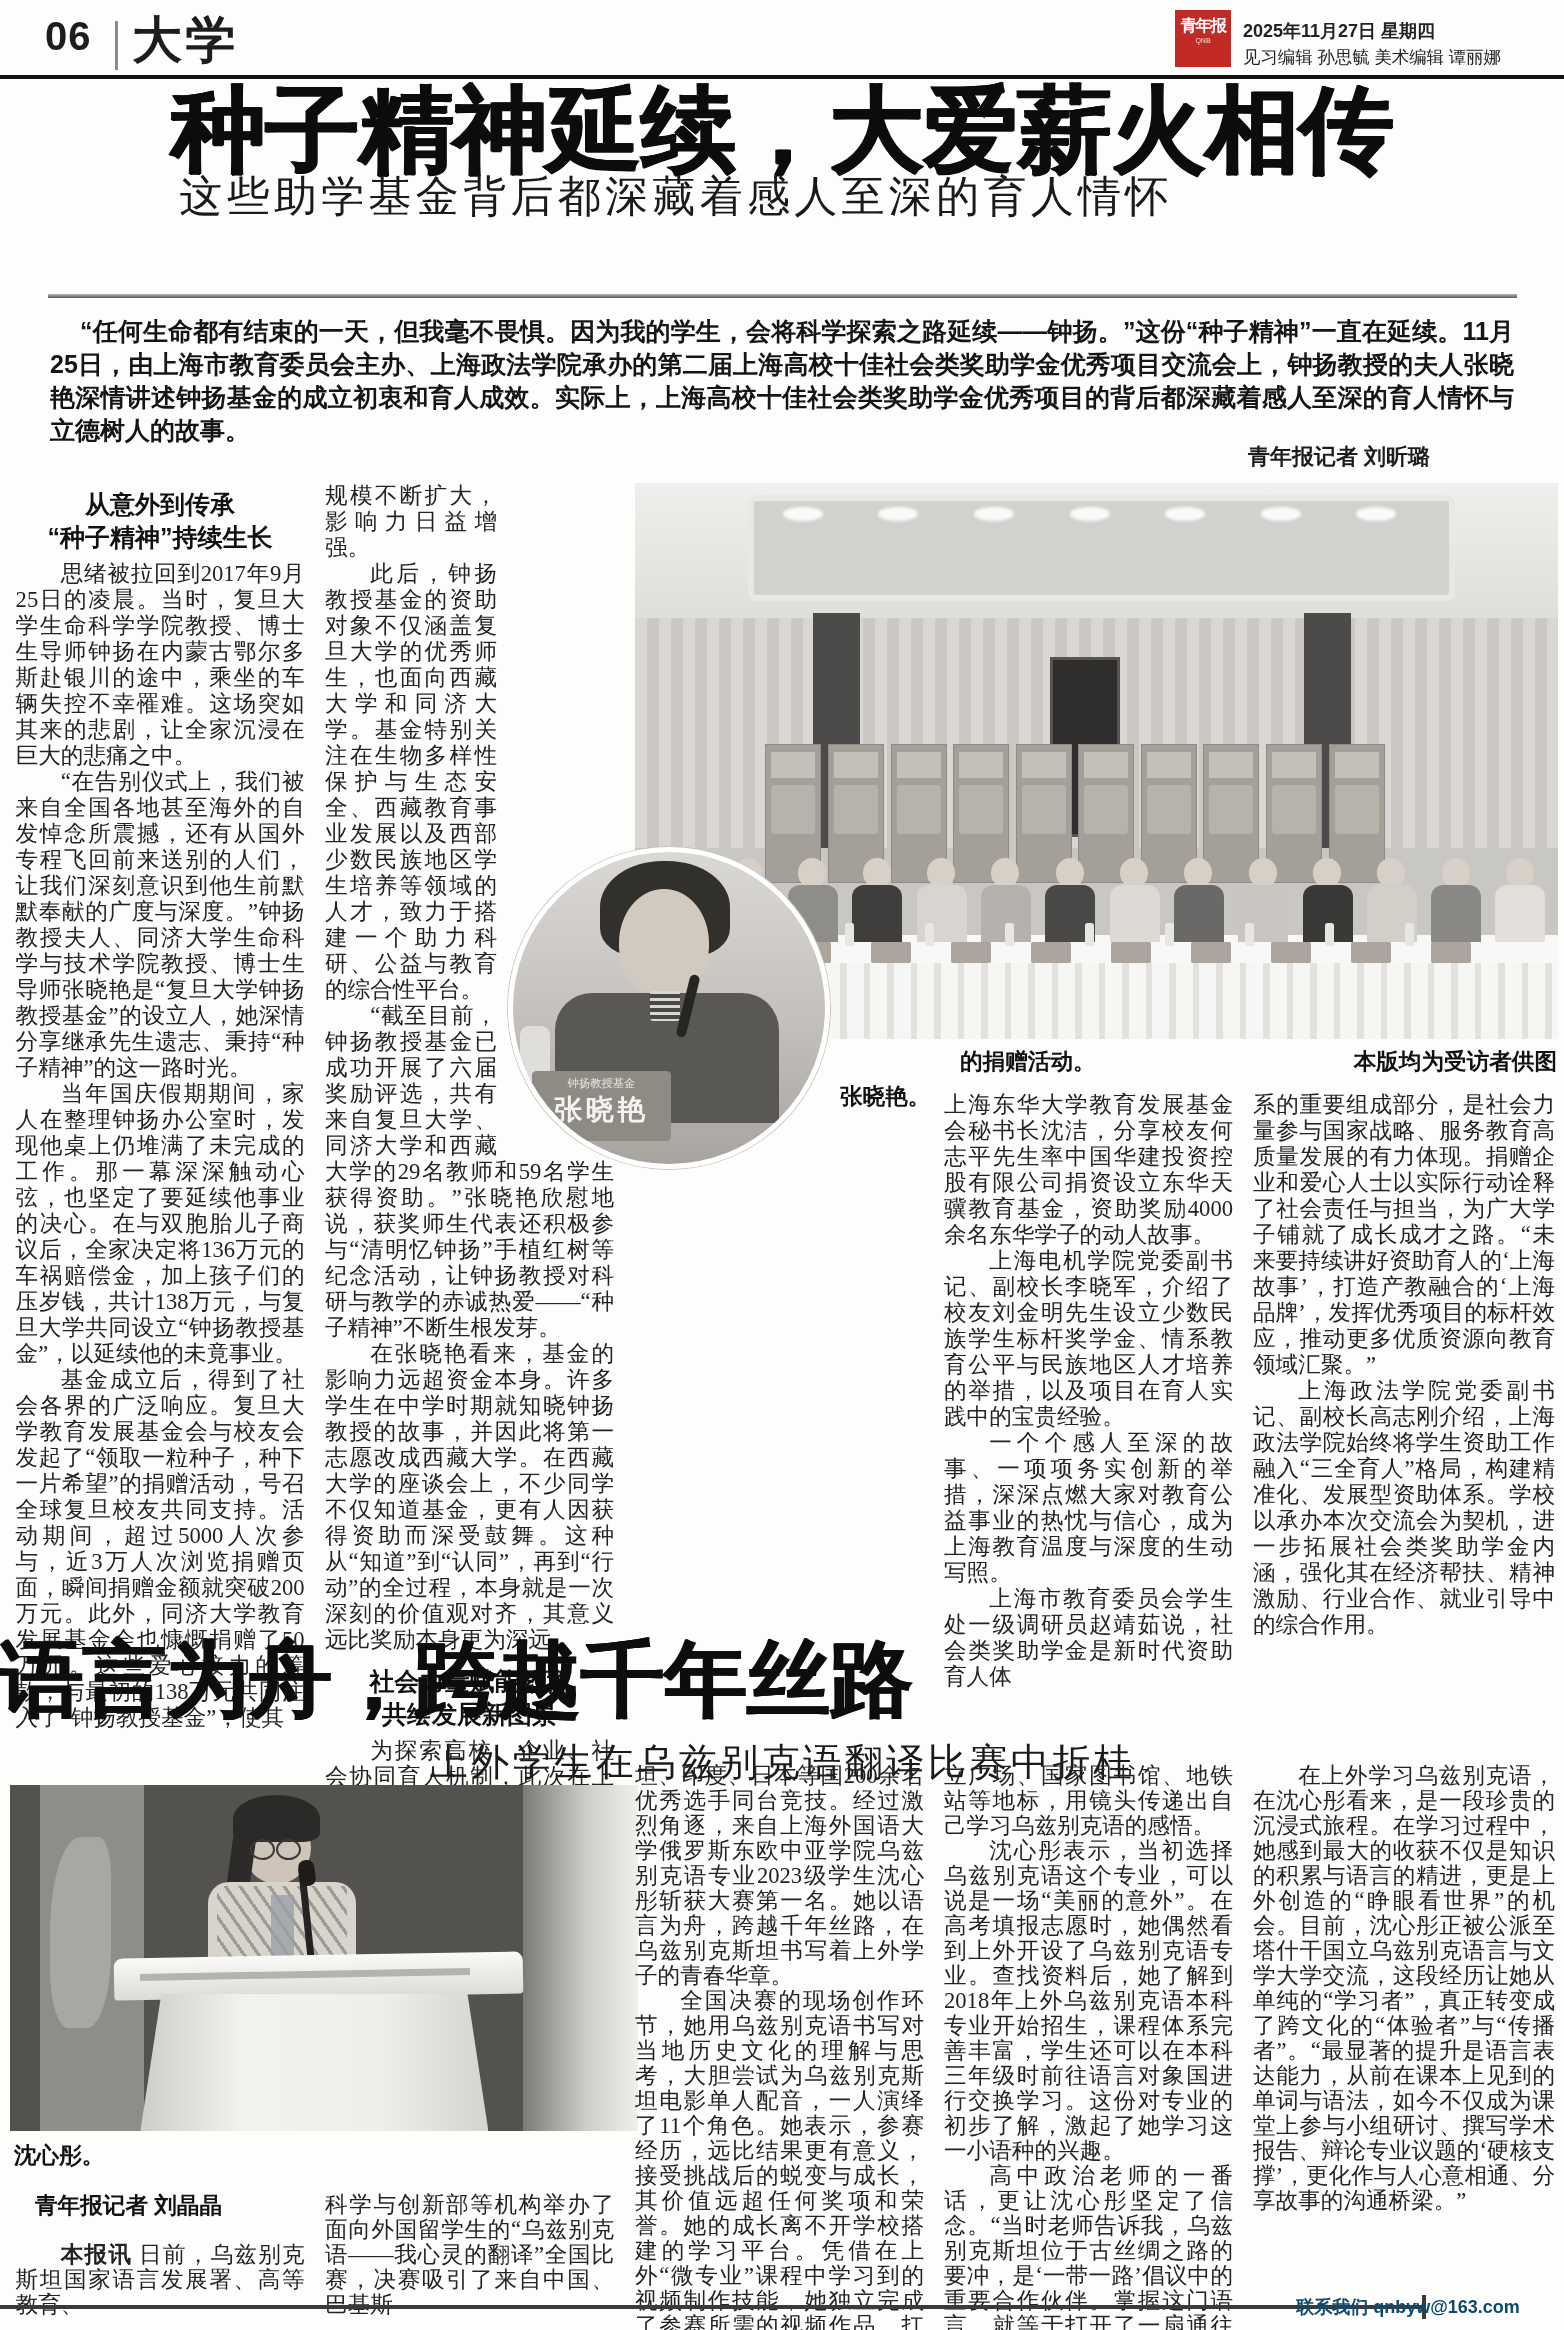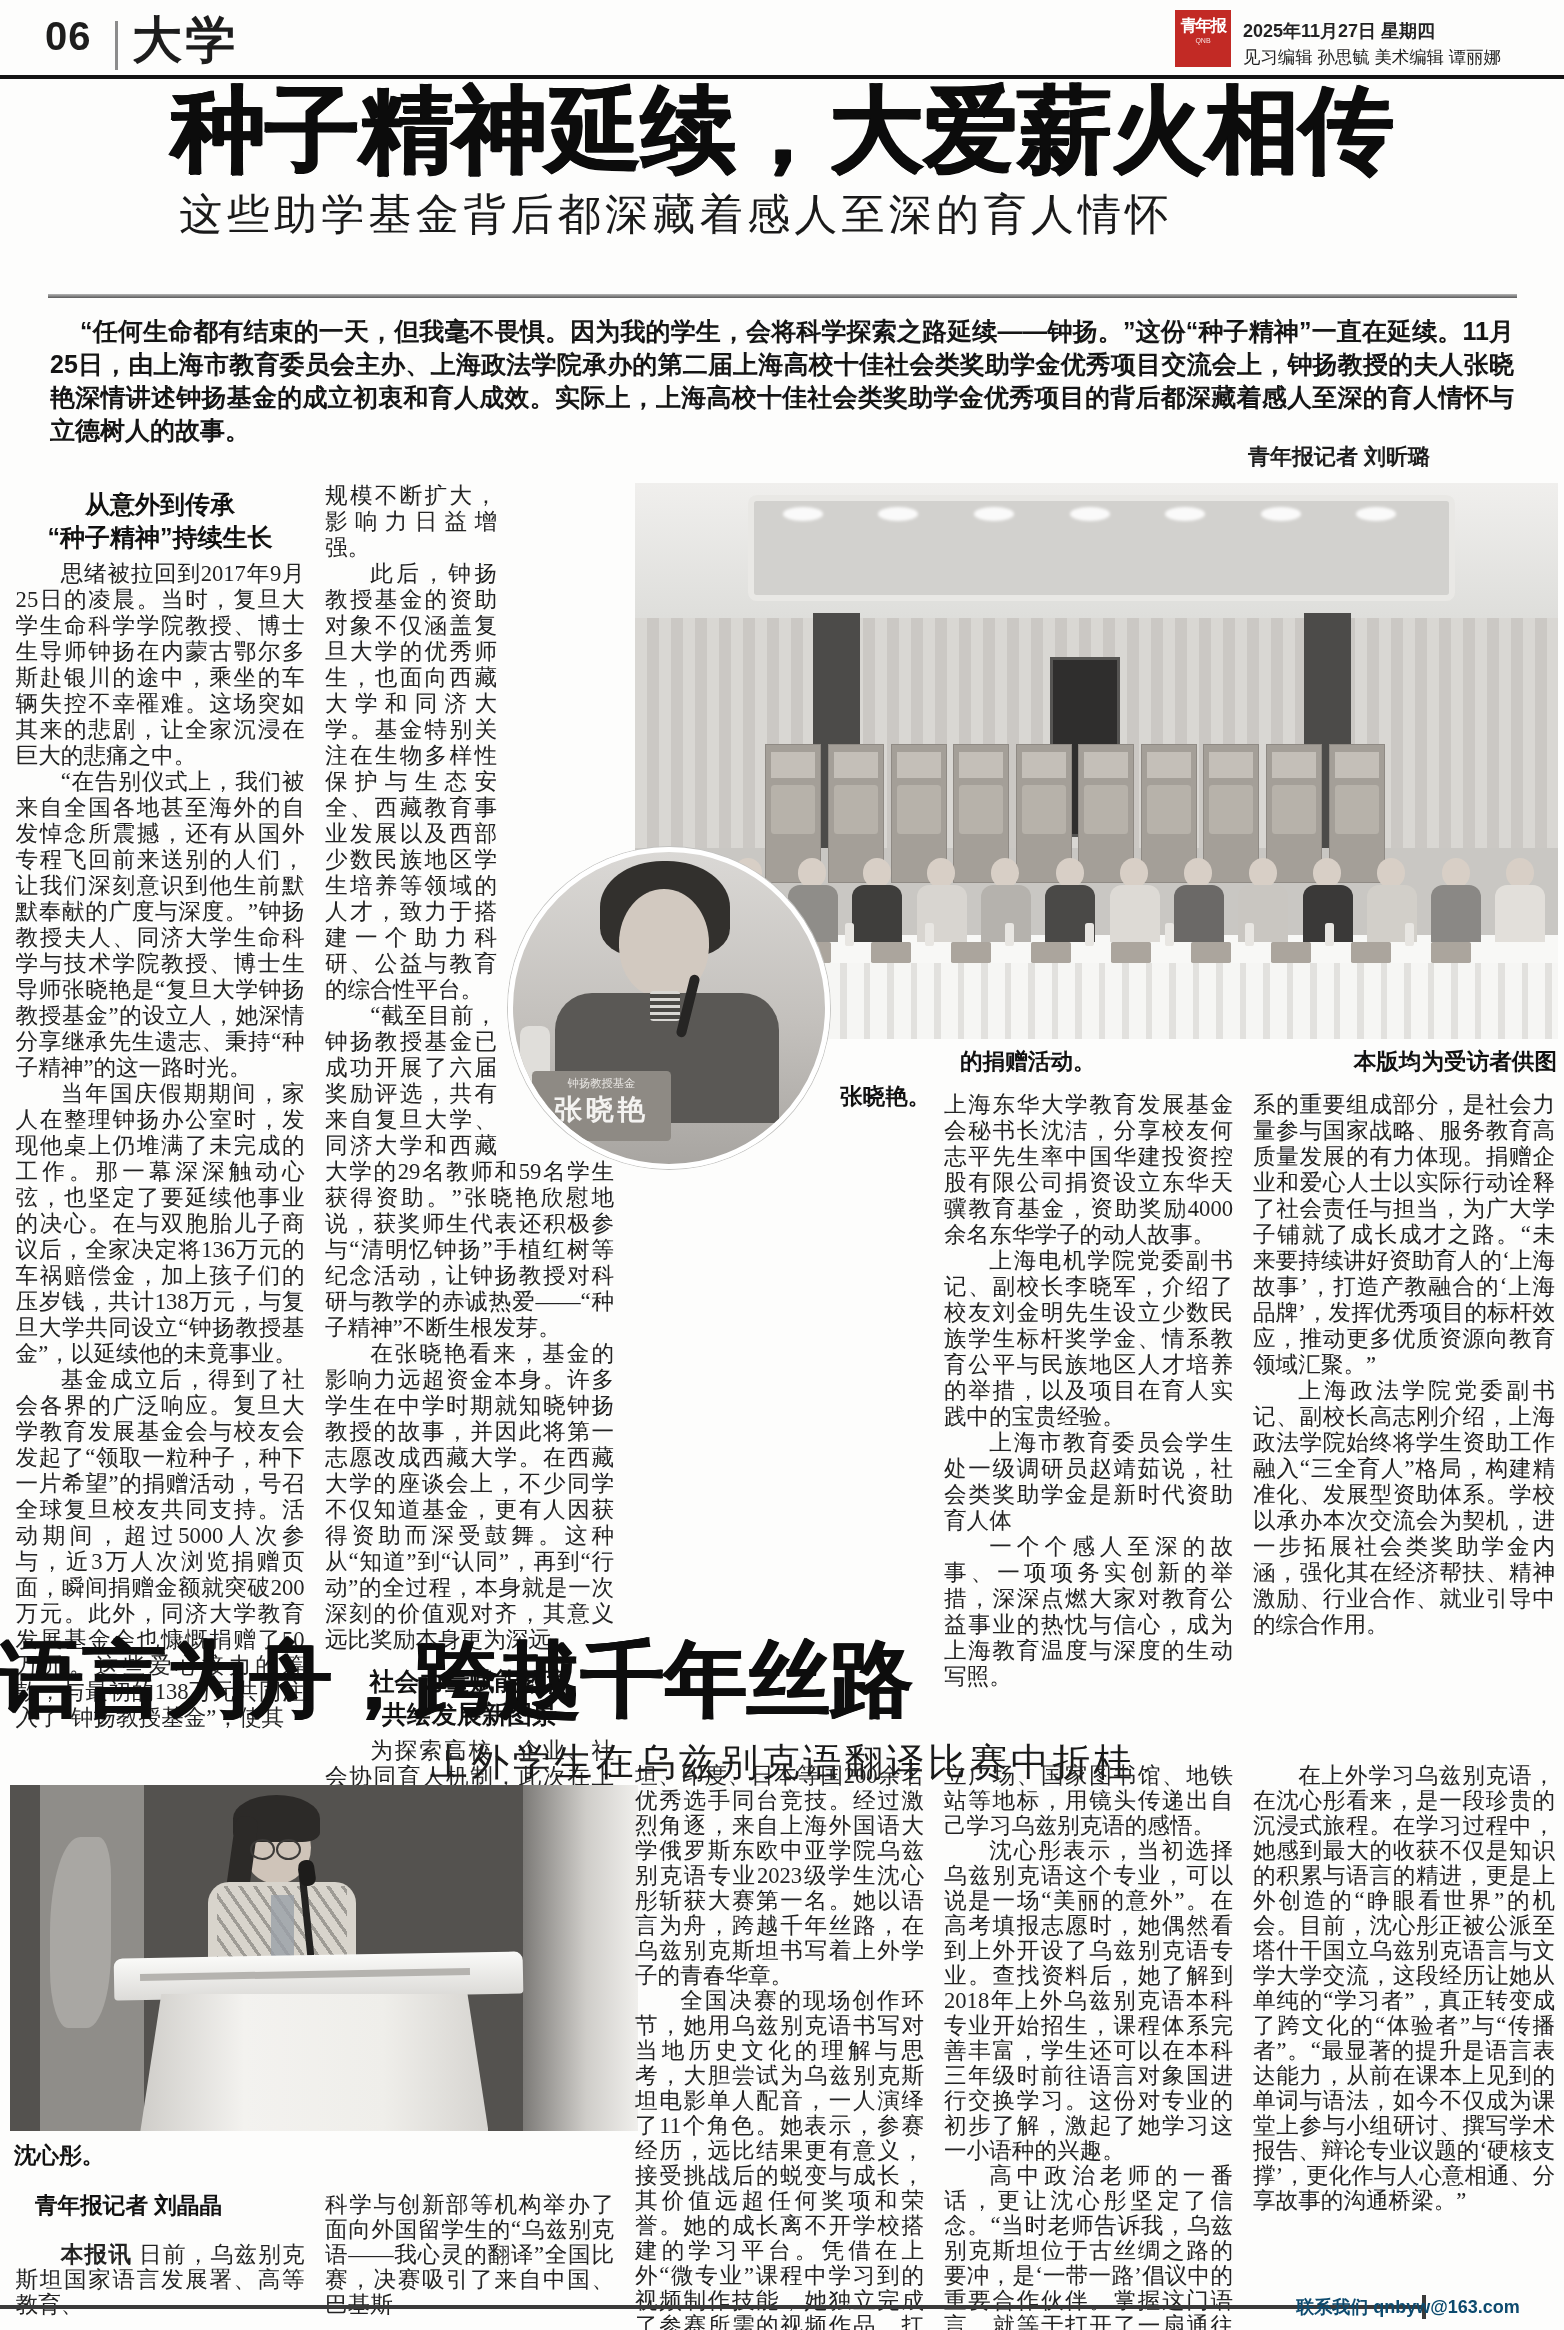--- a/index.html
+++ b/index.html
@@ -15,21 +15,21 @@
         text-align:center;line-height:1;padding-top:7px;box-sizing:border-box;}
   .logo .big{font-size:16.5px;font-weight:700;letter-spacing:-1.7px;display:block;}
   .logo .tiny{font-size:7px;display:block;margin-top:3.5px;opacity:.85;}
   .dateline{left:1243px;top:19px;font-size:18px;font-weight:700;color:#222;}
   .editors{left:1243px;top:45px;font-size:17.4px;color:#222;}
   .toprule{left:0;top:75px;width:1565px;height:4.3px;background:#141414;}
   
   .headline1{left:0;top:82px;width:1565px;text-align:center;font-size:94px;line-height:1.02;
              font-weight:900;color:#0c0c0c;letter-spacing:0;
              text-shadow:1.3px 0 #0c0c0c,-1.3px 0 #0c0c0c,0 0.9px #0c0c0c;}
-  .subhead1{left:0;top:186px;width:1352px;text-align:center;font-size:43px;font-weight:500;
+  .subhead1{left:0;top:168px;width:1352px;text-align:center;font-size:43px;font-weight:500;
             letter-spacing:4.3px;color:#1a1a1a;}
   .dblrule{left:48px;top:294px;width:1469px;height:4.3px;background:linear-gradient(#b5b5b5,#5a5a5a);}
   .lead{left:50px;top:315px;width:1464px;font-size:25px;line-height:33px;font-weight:700;
         text-align:justify;text-indent:1.2em;color:#151515;}
   .byline1{left:1165px;top:442px;width:348px;text-align:center;font-size:22px;font-weight:700;}
   
   .col{position:absolute;width:289px;font-size:22.6px;line-height:26px;text-align:justify;color:#232323;}
   .col p{margin:0;text-indent:2em;}
   .col p.ni{text-indent:0;}
   .colhead{font-family:"Liberation Sans",sans-serif;font-weight:700;text-align:center;text-indent:0;
@@ -92,22 +92,22 @@
     <h3 class="colhead" style="margin-top:12px;">社会力量赋能教育</h3>
     <h3 class="colhead" style="margin-top:-7px;text-align:center;">共绘发展新图景</h3>
     <p>为探索高校、企业、社会协同育人机制，此次在上海政法学院举行的第二届上海高校十佳社会类奖助学金优秀项目交流会，通过视频展播、经验分享与政策研讨，成为社会力量赋能教育高质量发展的深度实践。</p>
     <p>会场播放了本届十佳社会</p>
   </div>
 
 
   <div class="col" style="left:944px;top:1092px;">
     <p class="ni">上海东华大学教育发展基金会秘书长沈洁，分享校友何志平先生率中国华建投资控股有限公司捐资设立东华天骥教育基金，资助奖励4000余名东华学子的动人故事。</p>
     <p>上海电机学院党委副书记、副校长李晓军，介绍了校友刘金明先生设立少数民族学生标杆奖学金、情系教育公平与民族地区人才培养的举措，以及项目在育人实践中的宝贵经验。</p>
+    <p>一个个感人至深的故事、一项项务实创新的举措，深深点燃大家对教育公益事业的热忱与信心，成为上海教育温度与深度的生动写照。</p>
     <p>上海市教育委员会学生处一级调研员赵靖茹说，社会类奖助学金是新时代资助育人体</p>
-    <p>一个个感人至深的故事、一项项务实创新的举措，深深点燃大家对教育公益事业的热忱与信心，成为上海教育温度与深度的生动写照。</p>
   </div>
 
   <div class="col" style="left:1253px;top:1092px;width:302px;">
     <p class="ni">系的重要组成部分，是社会力量参与国家战略、服务教育高质量发展的有力体现。捐赠企业和爱心人士以实际行动诠释了社会责任与担当，为广大学子铺就了成长成才之路。“未来要持续讲好资助育人的‘上海故事’，打造产教融合的‘上海品牌’，发挥优秀项目的标杆效应，推动更多优质资源向教育领域汇聚。”</p>
     <p>上海政法学院党委副书记、副校长高志刚介绍，上海政法学院始终将学生资助工作融入“三全育人”格局，构建精准化、发展型资助体系。学校以承办本次交流会为契机，进一步拓展社会类奖助学金内涵，强化其在经济帮扶、精神激励、行业合作、就业引导中的综合作用。</p>
   </div>
 
   <div class="abs photo" id="conf-photo" style="left:635px;top:483px;width:923px;height:556px;">
     <div class="abs" style="left:0;top:0;width:923px;height:135px;background:linear-gradient(#f0efed,#dededb);"></div>
     <div class="abs" style="left:113px;top:12px;width:695px;height:94px;border:6px solid #e9e8e5;border-radius:8.7px;background:#d2d1ce;"></div>

